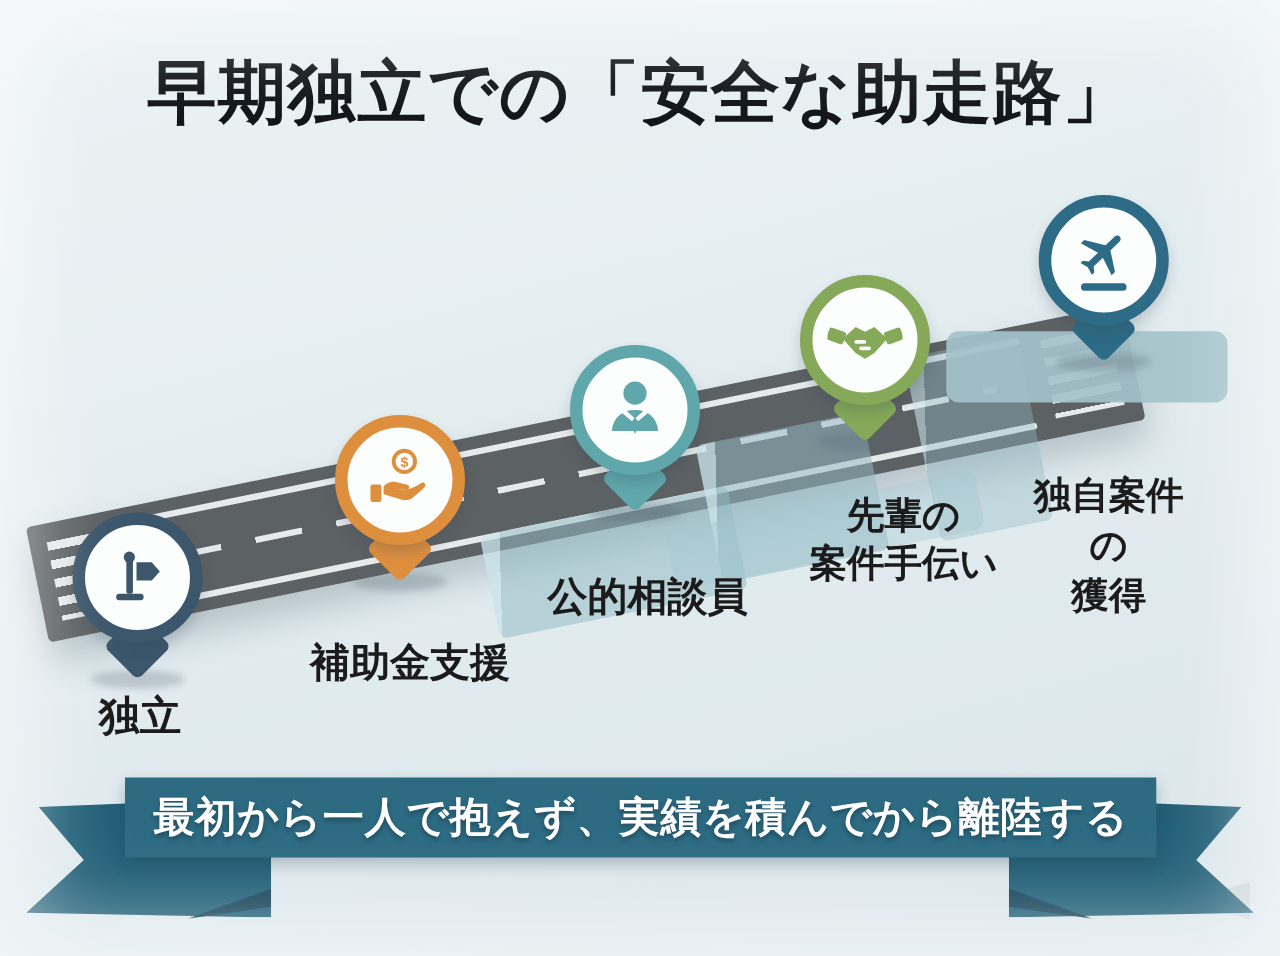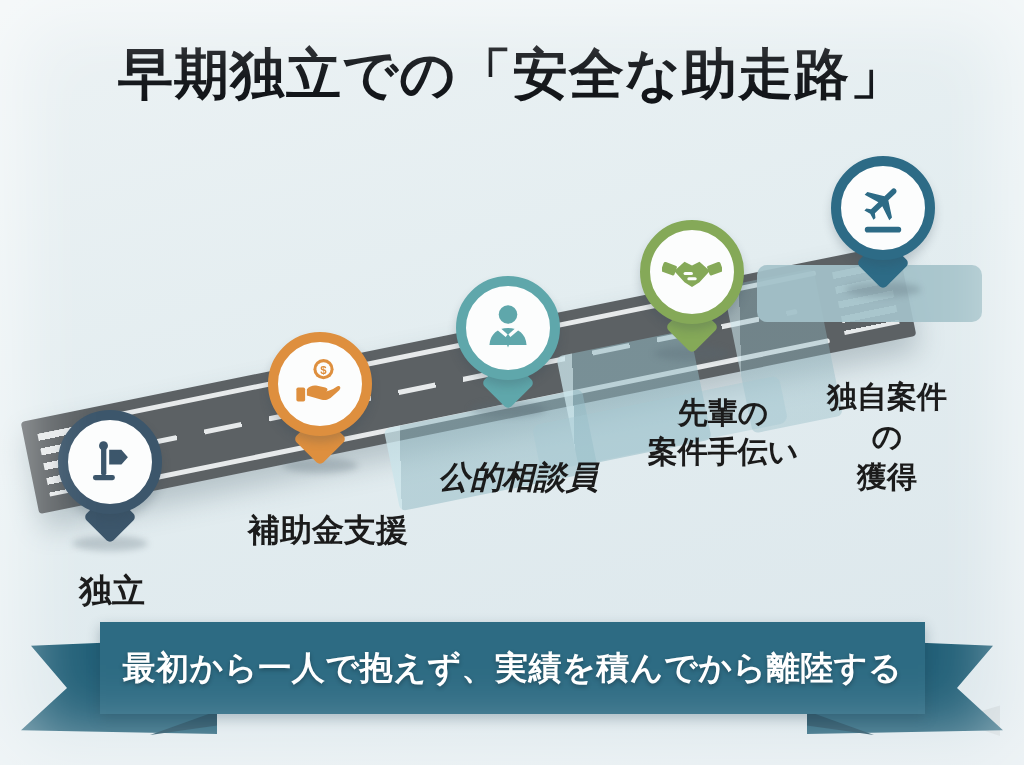--- a/index.html
+++ b/index.html
@@ -69,28 +69,28 @@
     position:absolute;width:76px;height:15px;border-radius:50%;
     background:rgba(85,105,115,0.28);filter:blur(3px);z-index:4;
   }
   .sh1{left:72px;top:536px;} .sh2{left:282px;top:458px;} .sh3{left:470px;top:402px;}
   .sh4{left:654px;top:346px;} .sh5{left:845px;top:282px;}
   
   .ms-label{
     position:absolute;transform:translateX(-50%);text-align:center;z-index:6;
     font-weight:800;color:#1b1b1b;white-space:pre-line;
   }
-  .ml1{left:112px;top:569px;font-size:33px;}
+  .ml1{left:112px;top:551px;font-size:33px;}
   .ml2{left:328px;top:509px;font-size:32px;font-family:Liberation Mono, monospace;}
-  .ml3{left:518px;top:456px;font-size:32px;font-style:italic;}
+  .ml3{left:518px;top:456px;font-size:32px;}
   .ml4{left:723px;top:393px;font-size:30px;line-height:39px;}
   .ml5{left:887px;top:333px;font-size:30px;line-height:40px;margin-top:44px;}
   
   .ribbon-band{
-    position:absolute;left:100px;top:622px;width:825px;height:92px;background:#2d6b83;
+    position:absolute;left:100px;top:622px;width:825px;height:64px;background:#2d6b83;
     display:flex;align-items:center;justify-content:center;z-index:4;
     box-shadow:0 5px 12px rgba(30,60,75,0.30);
   }
   .ribbon-text{
     color:#ffffff;font-size:33px;font-weight:800;letter-spacing:0.5px;
     text-shadow:0 2px 4px rgba(0,0,0,0.30);white-space:nowrap;
   }
   .ribbon-tail{position:absolute;top:638px;width:200px;height:96px;background:#226078;z-index:3;}
   .ribbon-tail.left{left:17px;clip-path:polygon(7% 8%,100% 0,100% 100%,2% 96%,25% 52%);}
   .ribbon-tail.right{left:807px;clip-path:polygon(0 0,93% 8%,75% 52%,98% 96%,0 100%);}

